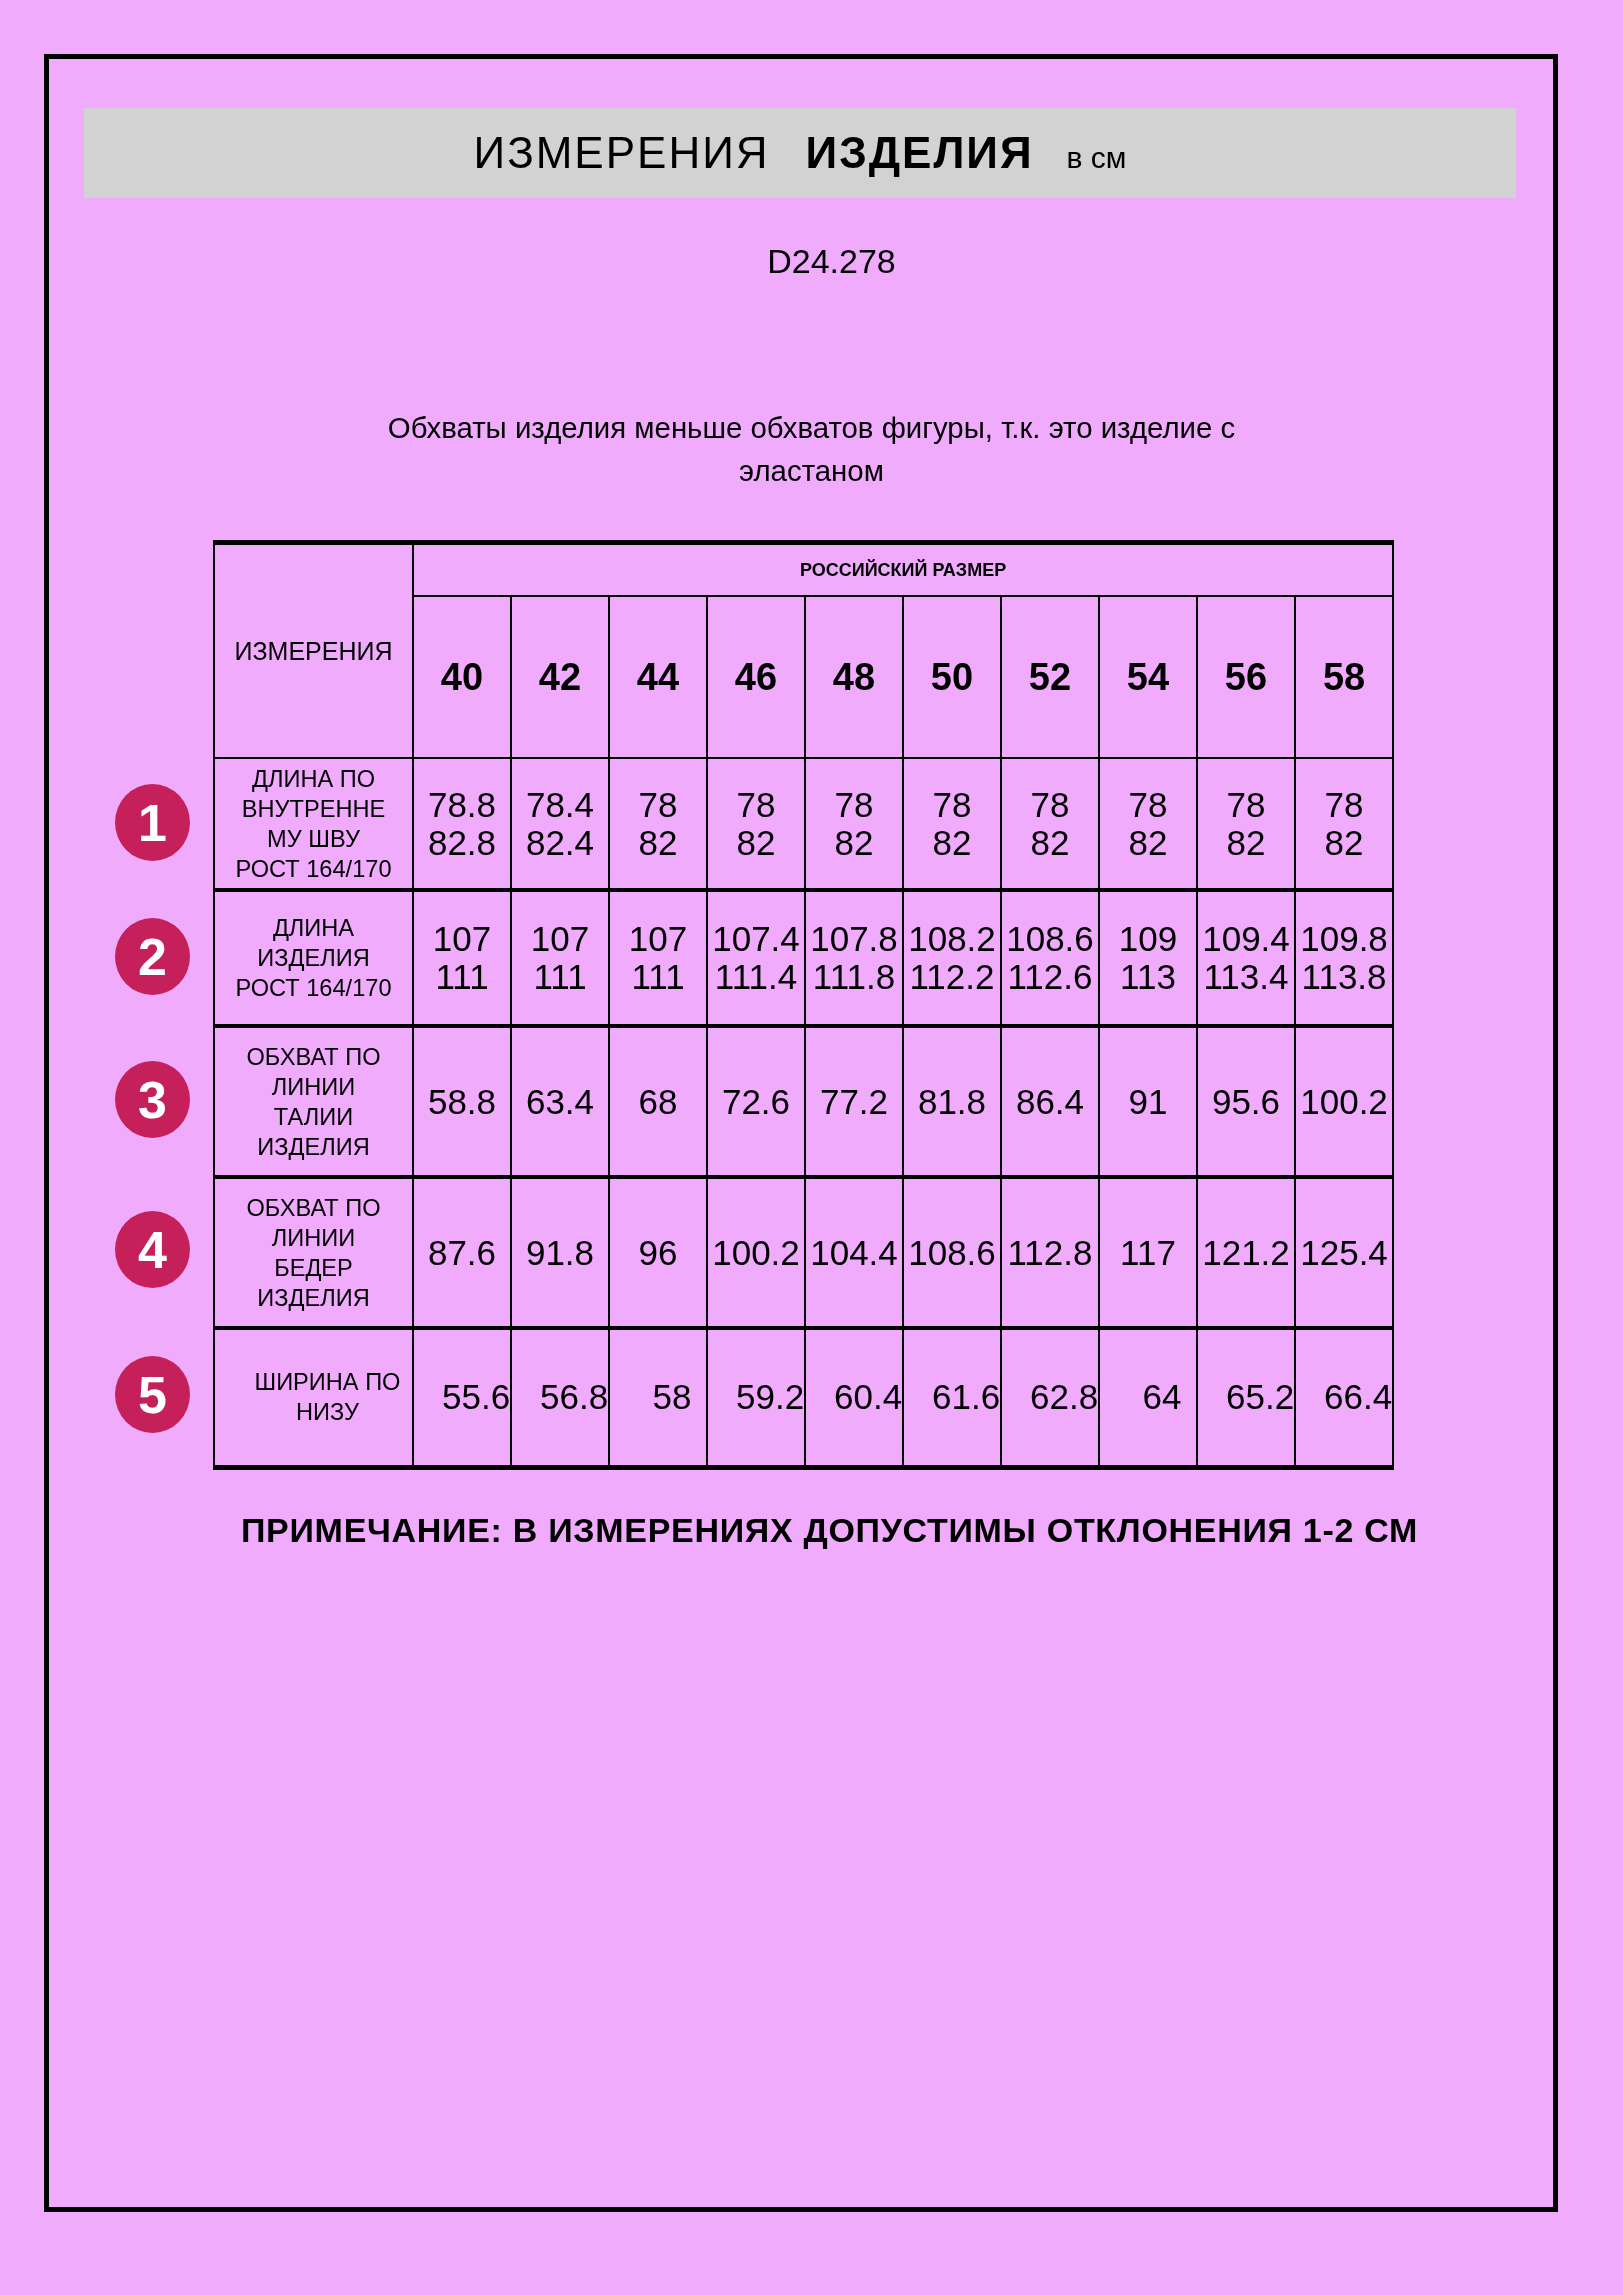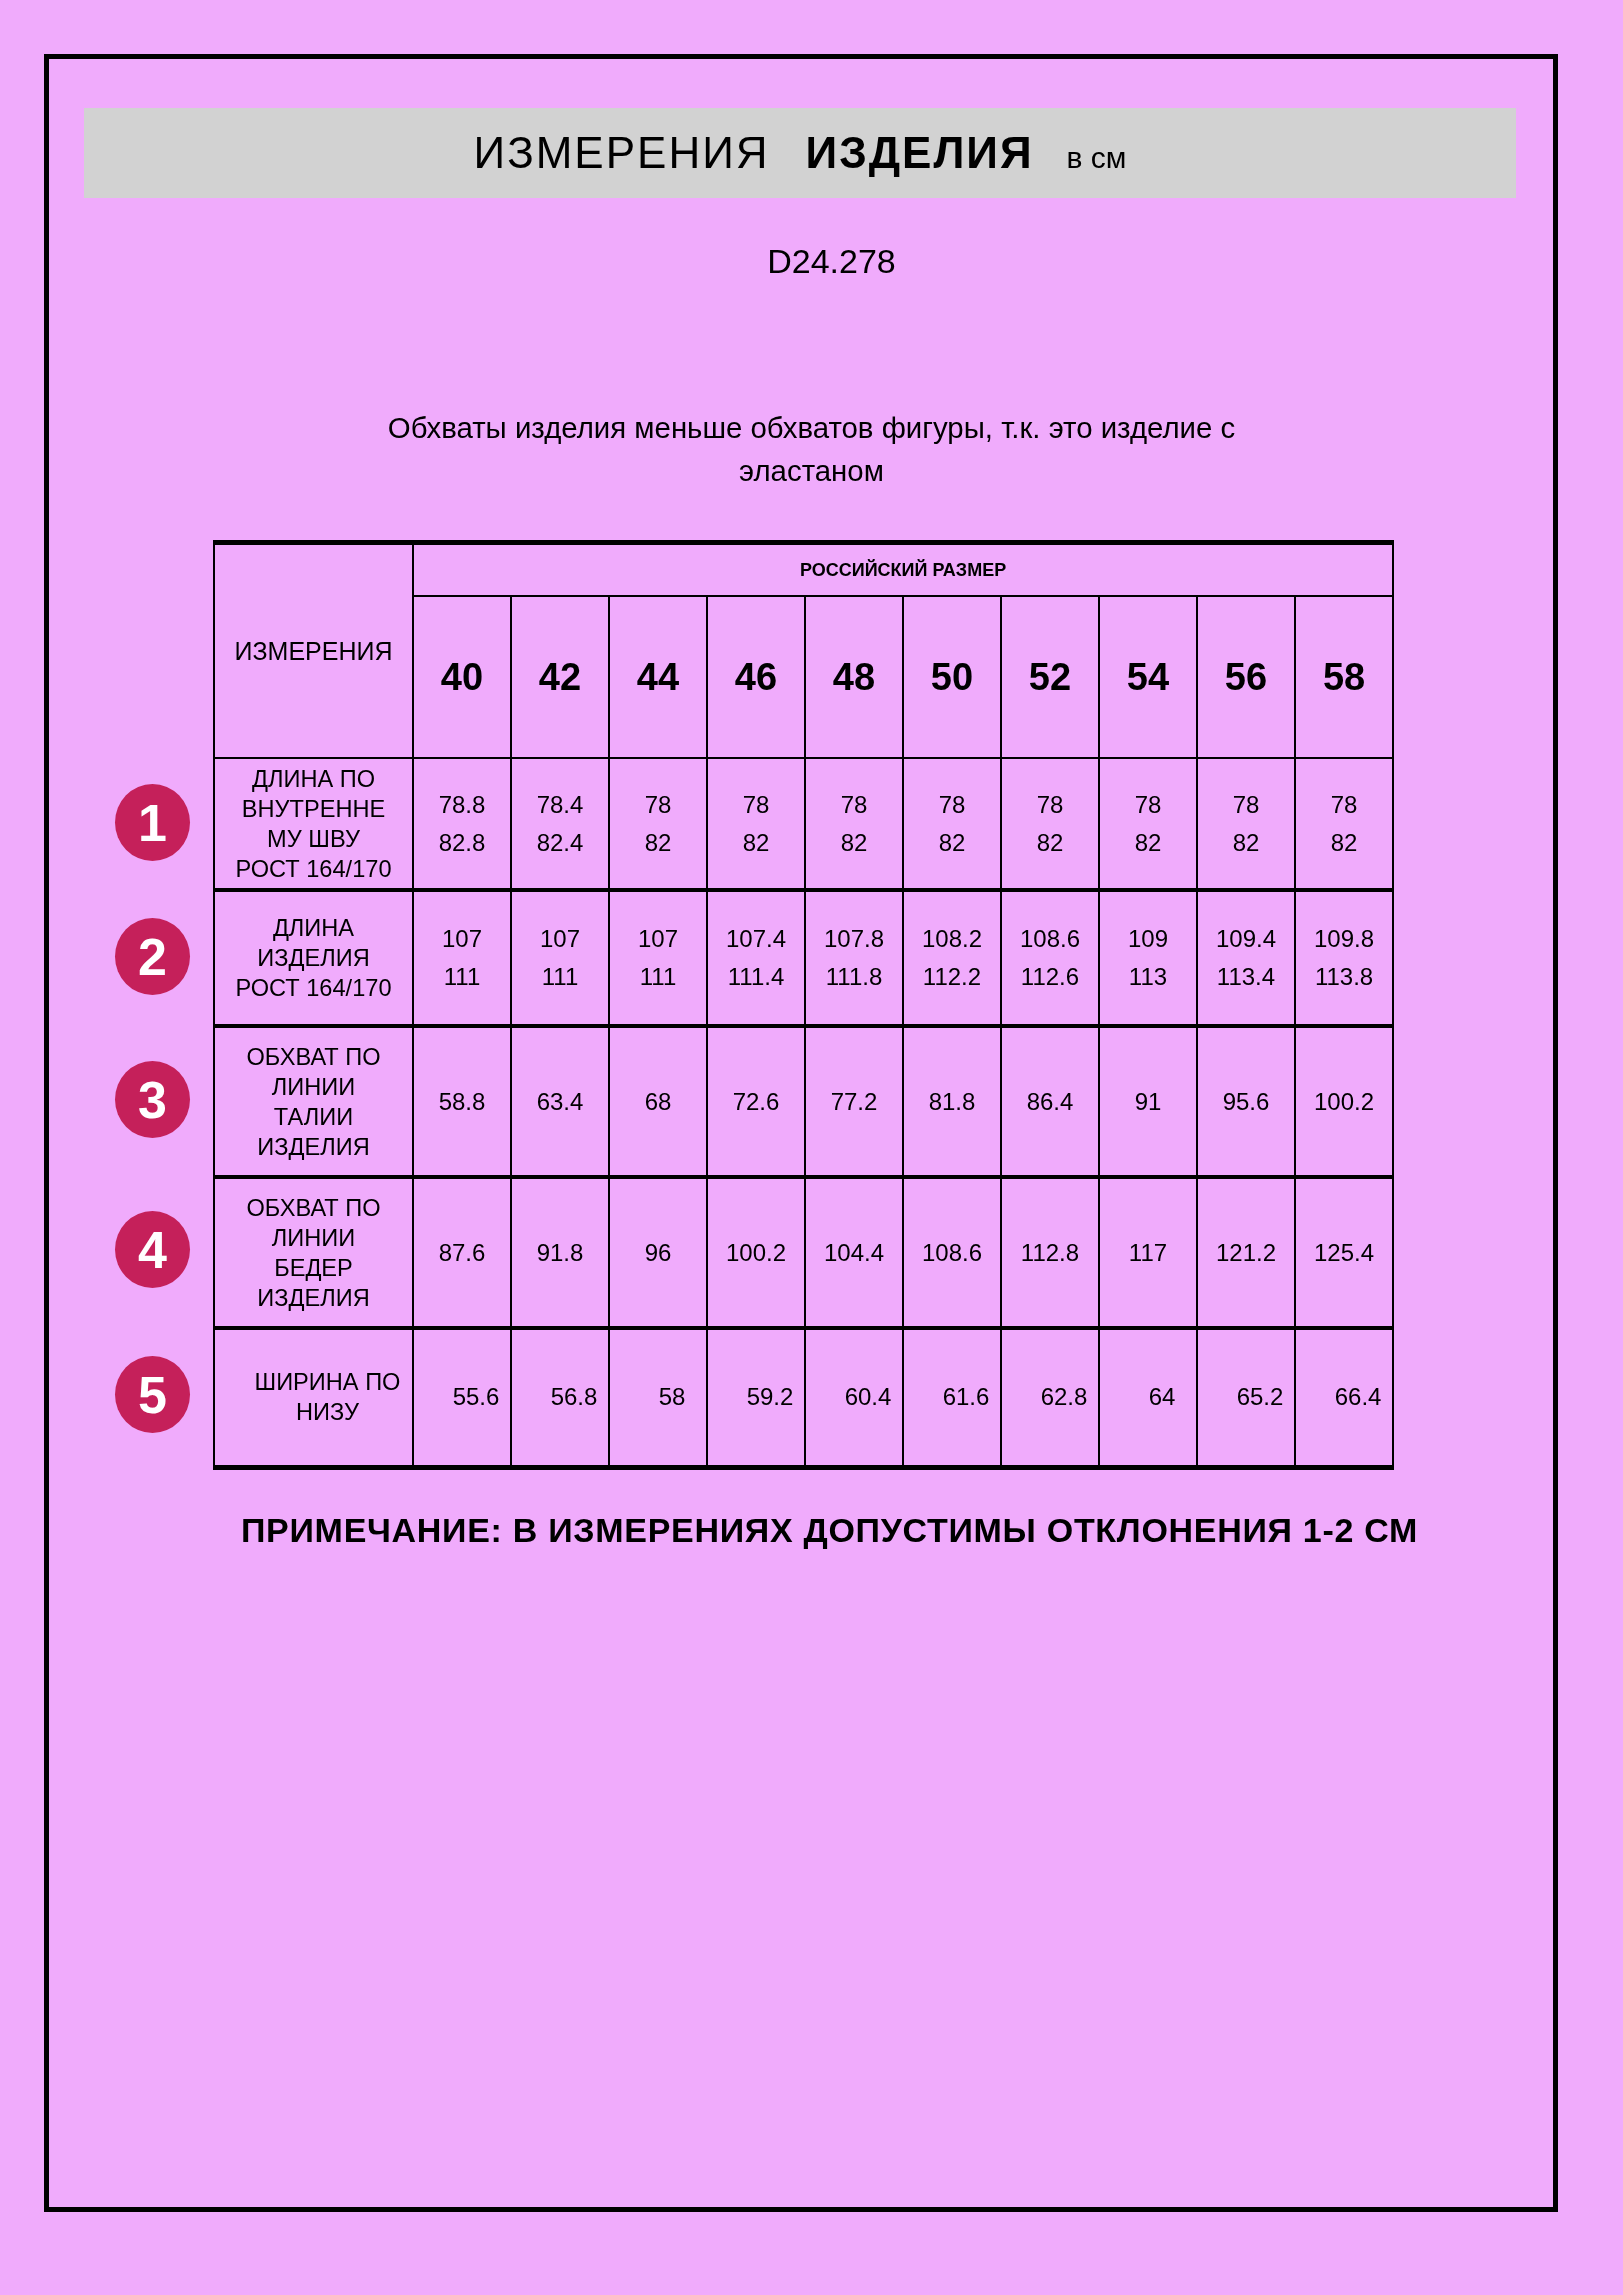--- a/index.html
+++ b/index.html
@@ -109,21 +109,21 @@
   }
   .size-table tbody tr:last-child td {
     border-bottom: 5.9px solid #000;
     padding-left: 28px;
   }
   .row-label {
     font-size: 23.6px;
     line-height: 30px;
   }
   .val {
-    font-size: 24px;
+    font-size: 35px;
     line-height: 38px;
   }
   .badge {
     position: absolute;
     left: 115px;
     width: 75px;
     height: 77px;
     border-radius: 50%;
     display: flex;
     align-items: center;

